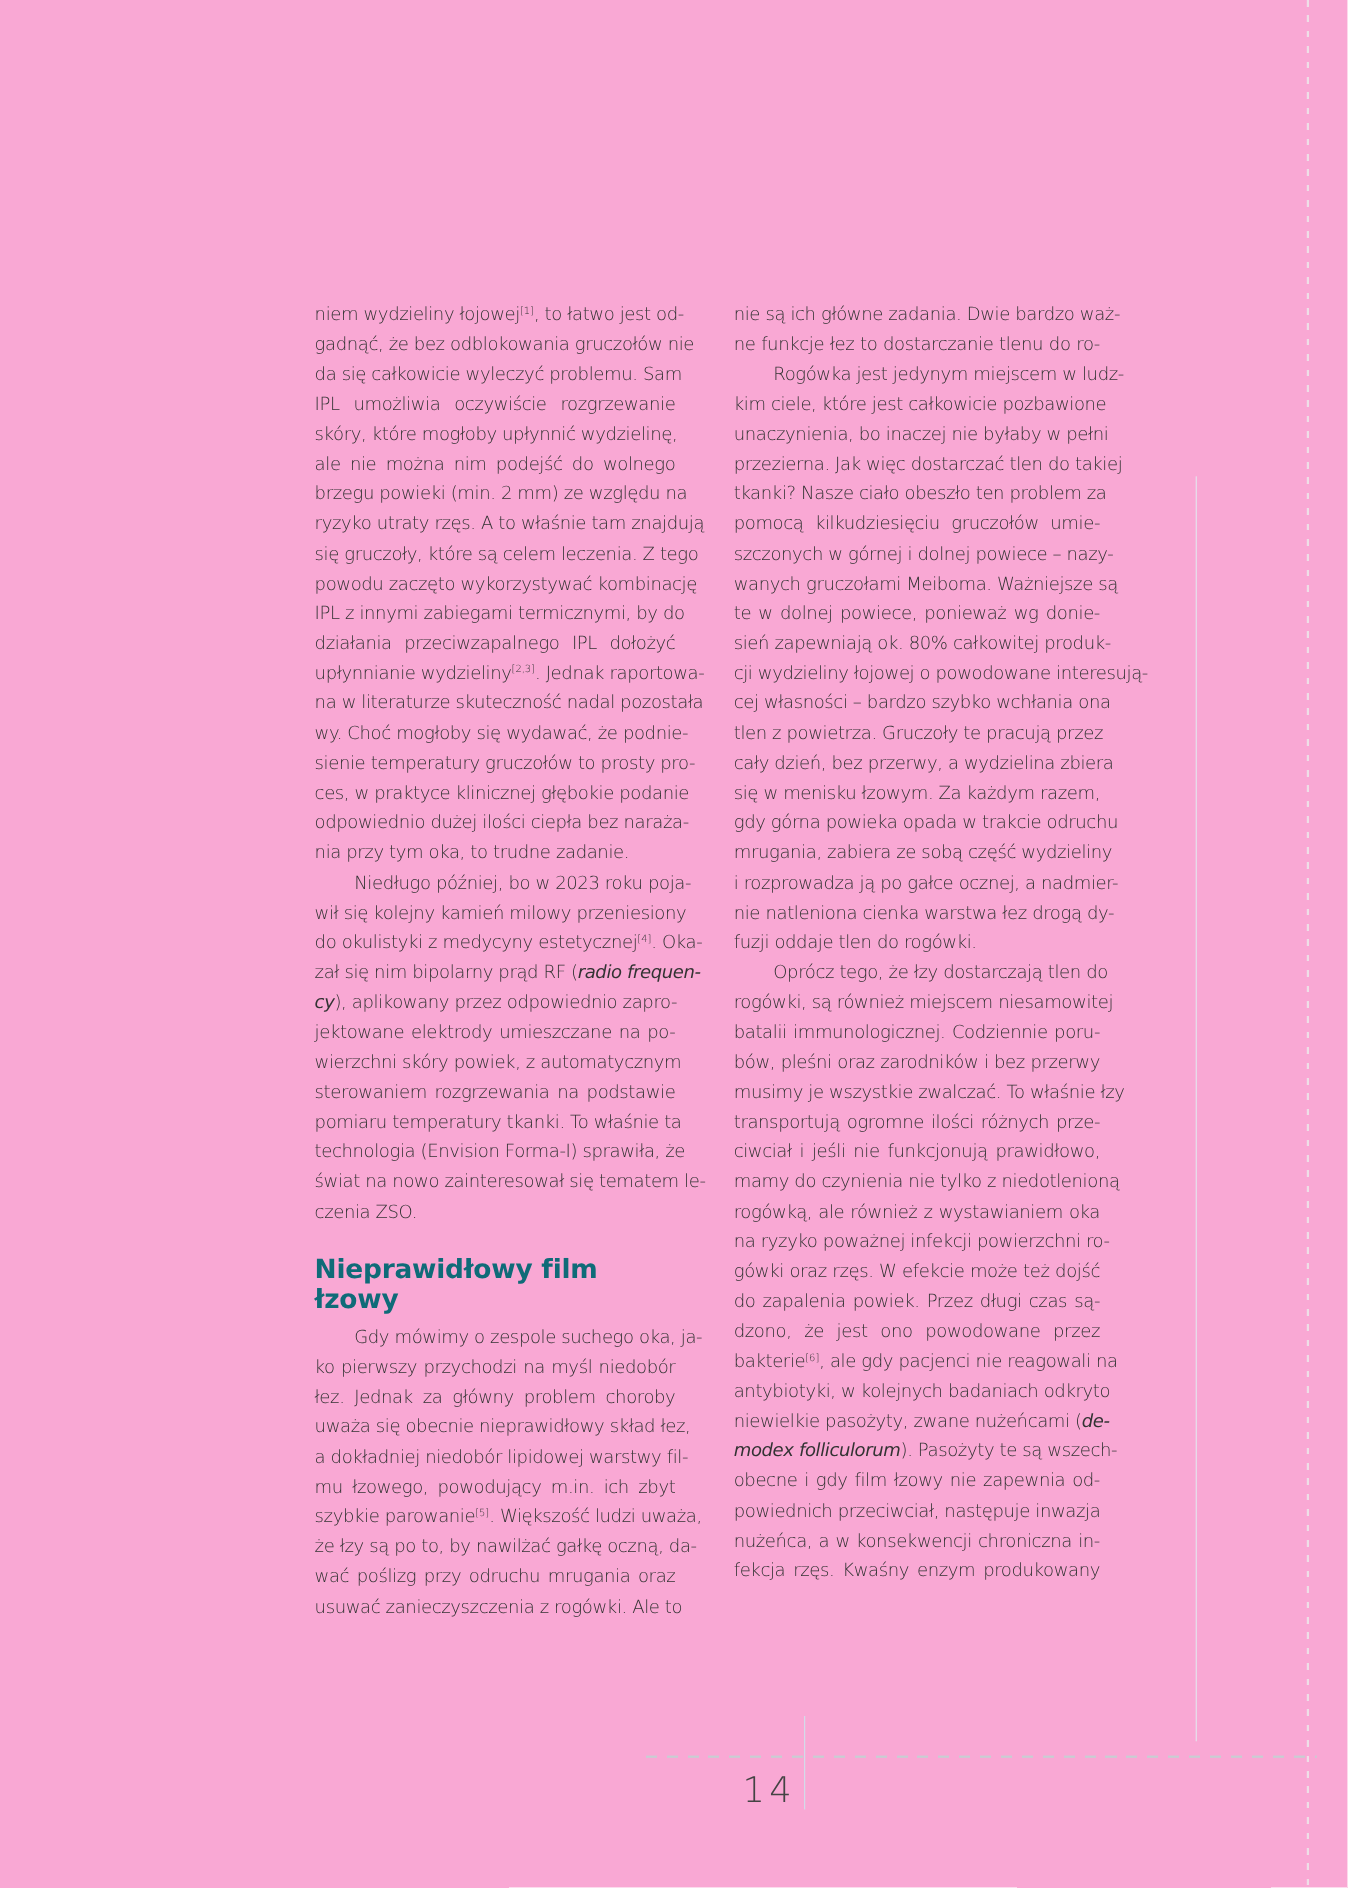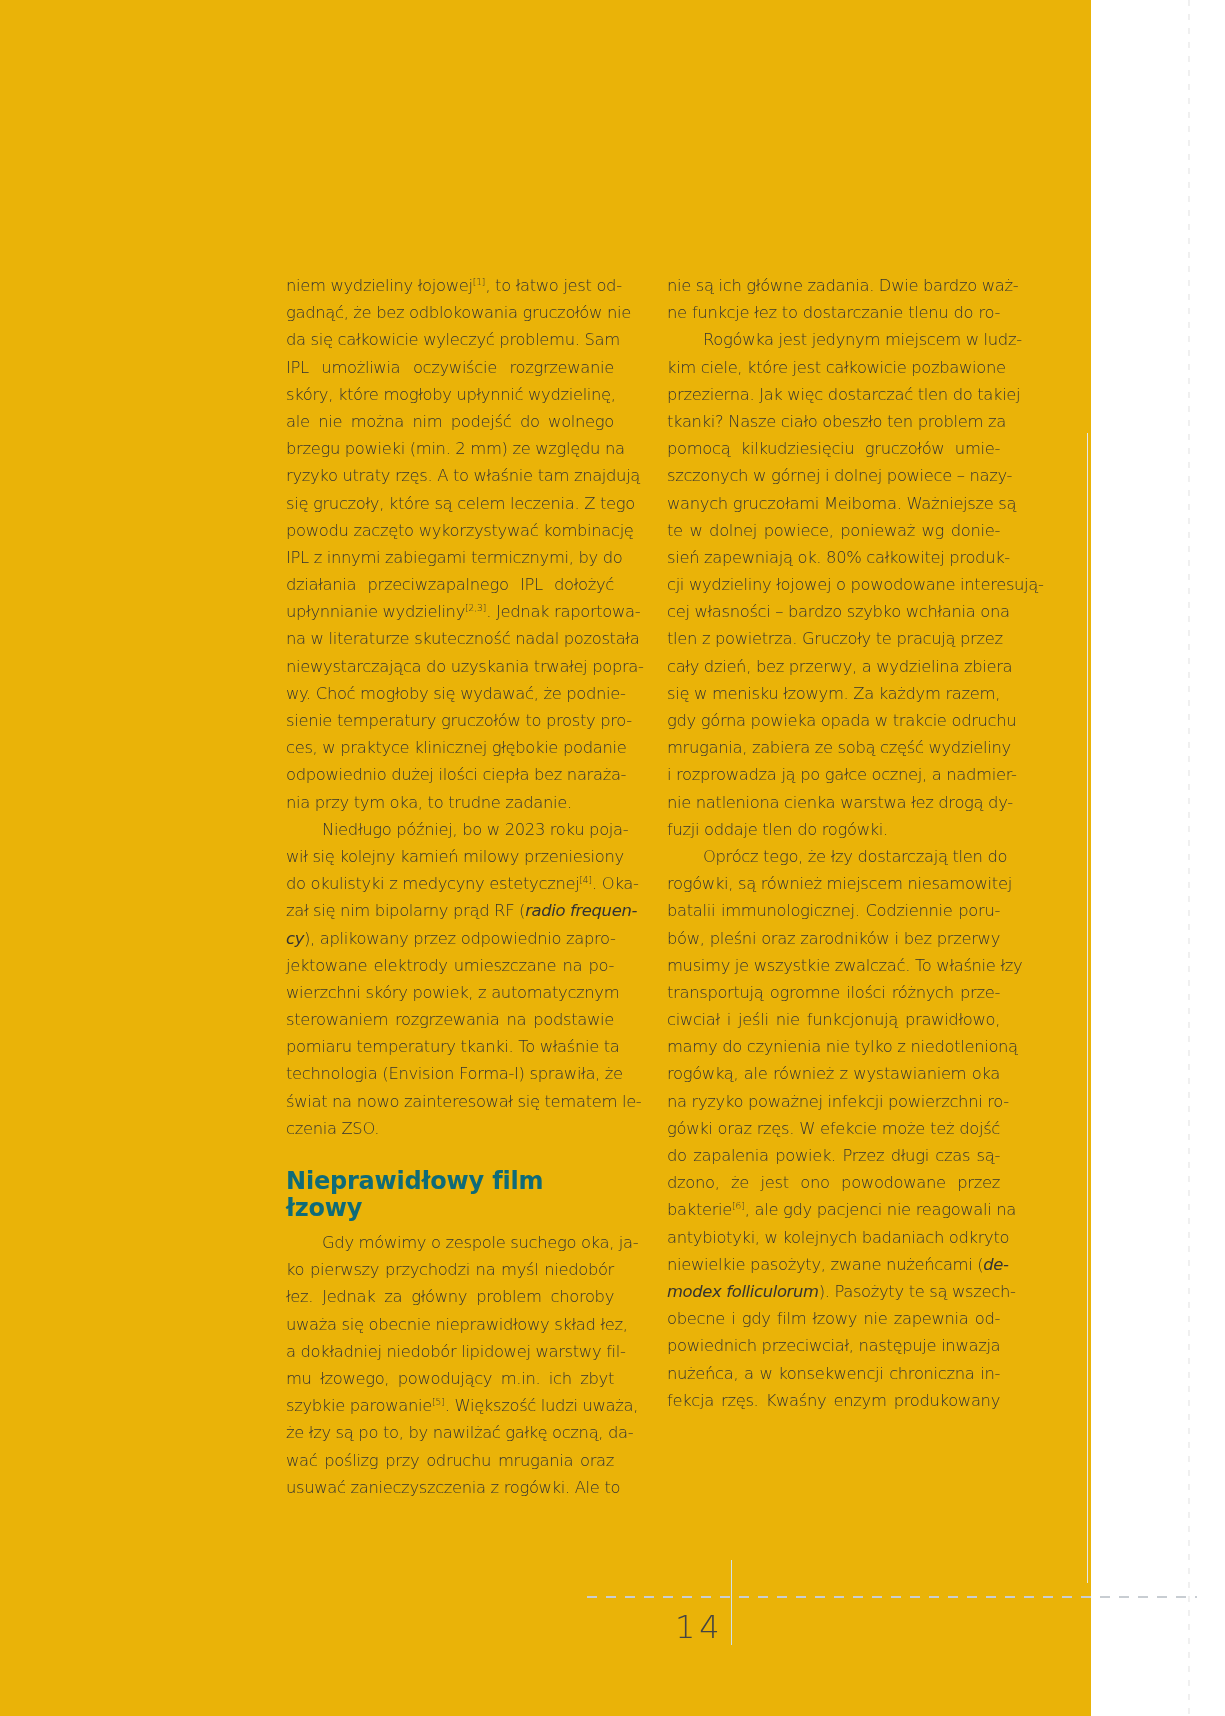--- a/index.html
+++ b/index.html
@@ -11,22 +11,22 @@
       width: 1225px;
       height: 1716px;
       position: relative;
       overflow: hidden;
       font-family: "DejaVu Sans", sans-serif;
       color: #2a2a2a;
     }
     .page {
       position: absolute;
       left: 0; top: 0;
-      width: 1091px; height: 1716px;
-      background: #eab308;
+      width: 1225px; height: 1716px;
+      background: #f9a8d4;
     }
     .scan-edge {
       position: absolute;
       left: 1188px; top: 0;
       width: 2px; height: 1716px;
       background: repeating-linear-gradient(to bottom, #ececec 0 6px, transparent 6px 14px);
       opacity: 0.8;
     }
     .column {
       position: absolute;
@@ -115,21 +115,20 @@
         <div class="line"><span>skóry, które mogłoby upłynnić wydzielinę,</span></div>
         <div class="line"><span>ale nie można nim podejść do wolnego</span></div>
         <div class="line"><span>brzegu powieki (min. 2 mm) ze względu na</span></div>
         <div class="line"><span>ryzyko utraty rzęs. A to właśnie tam znajdują</span></div>
         <div class="line"><span>się gruczoły, które są celem leczenia. Z tego</span></div>
         <div class="line"><span>powodu zaczęto wykorzystywać kombinację</span></div>
         <div class="line"><span>IPL z innymi zabiegami termicznymi, by do</span></div>
         <div class="line"><span>działania przeciwzapalnego IPL dołożyć</span></div>
         <div class="line"><span>upłynnianie wydzieliny</span><sup>[2,3]</sup><span>. Jednak raportowa-</span></div>
         <div class="line"><span>na w literaturze skuteczność nadal pozostała</span></div>
-        <div class="line"><span>niewystarczająca do uzyskania trwałej popra-</span></div>
         <div class="line"><span>wy. Choć mogłoby się wydawać, że podnie-</span></div>
         <div class="line"><span>sienie temperatury gruczołów to prosty pro-</span></div>
         <div class="line"><span>ces, w praktyce klinicznej głębokie podanie</span></div>
         <div class="line"><span>odpowiednio dużej ilości ciepła bez naraża-</span></div>
         <div class="line last"><span>nia przy tym oka, to trudne zadanie.</span></div>
         <div class="line indent"><span>Niedługo później, bo w 2023 roku poja-</span></div>
         <div class="line"><span>wił się kolejny kamień milowy przeniesiony</span></div>
         <div class="line"><span>do okulistyki z medycyny estetycznej</span><sup>[4]</sup><span>. Oka-</span></div>
         <div class="line"><span>zał się nim bipolarny prąd RF (</span><em>radio frequen-</em></div>
         <div class="line"><em>cy</em><span>), aplikowany przez odpowiednio zapro-</span></div>
@@ -157,20 +156,21 @@
         <div class="line"><span>usuwać zanieczyszczenia z rogówki. Ale to</span></div>
       </div>
   </div>
 
   <div class="column col-right">
     <div id="right-block">
         <div class="line"><span>nie są ich główne zadania. Dwie bardzo waż-</span></div>
         <div class="line"><span>ne funkcje łez to dostarczanie tlenu do ro-</span></div>
         <div class="line indent"><span>Rogówka jest jedynym miejscem w ludz-</span></div>
         <div class="line"><span>kim ciele, które jest całkowicie pozbawione</span></div>
+        <div class="line"><span>unaczynienia, bo inaczej nie byłaby w pełni</span></div>
         <div class="line"><span>przezierna. Jak więc dostarczać tlen do takiej</span></div>
         <div class="line"><span>tkanki? Nasze ciało obeszło ten problem za</span></div>
         <div class="line"><span>pomocą kilkudziesięciu gruczołów umie-</span></div>
         <div class="line"><span>szczonych w górnej i dolnej powiece – nazy-</span></div>
         <div class="line"><span>wanych gruczołami Meiboma. Ważniejsze są</span></div>
         <div class="line"><span>te w dolnej powiece, ponieważ wg donie-</span></div>
         <div class="line"><span>sień zapewniają ok. 80% całkowitej produk-</span></div>
         <div class="line"><span>cji wydzieliny łojowej o powodowane interesują-</span></div>
         <div class="line"><span>cej własności – bardzo szybko wchłania ona</span></div>
         <div class="line"><span>tlen z powietrza. Gruczoły te pracują przez</span></div>

